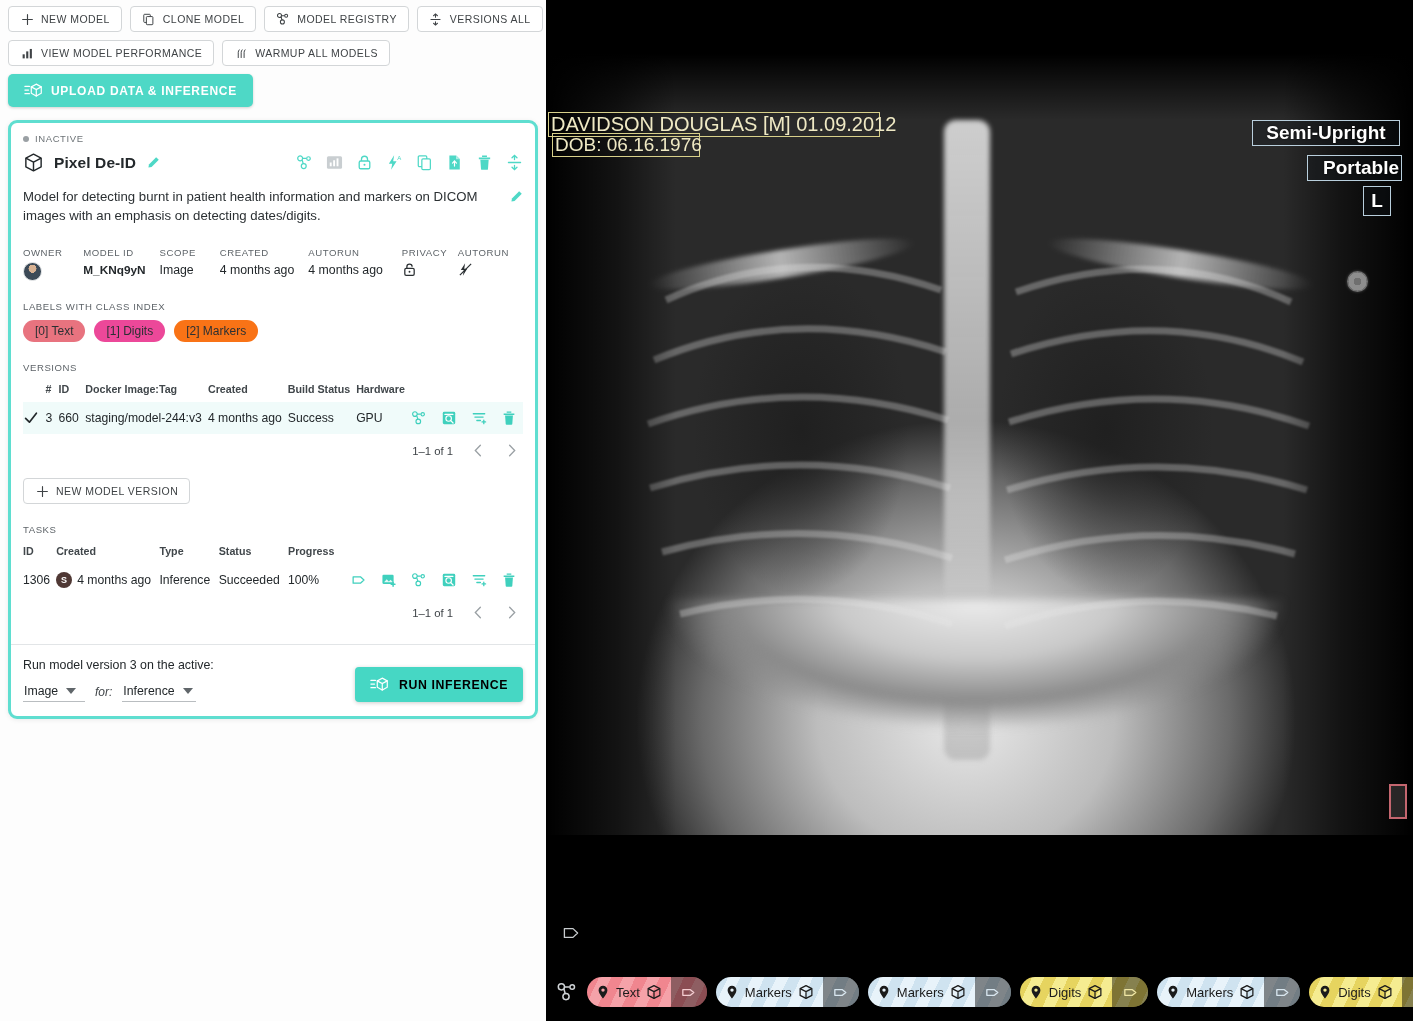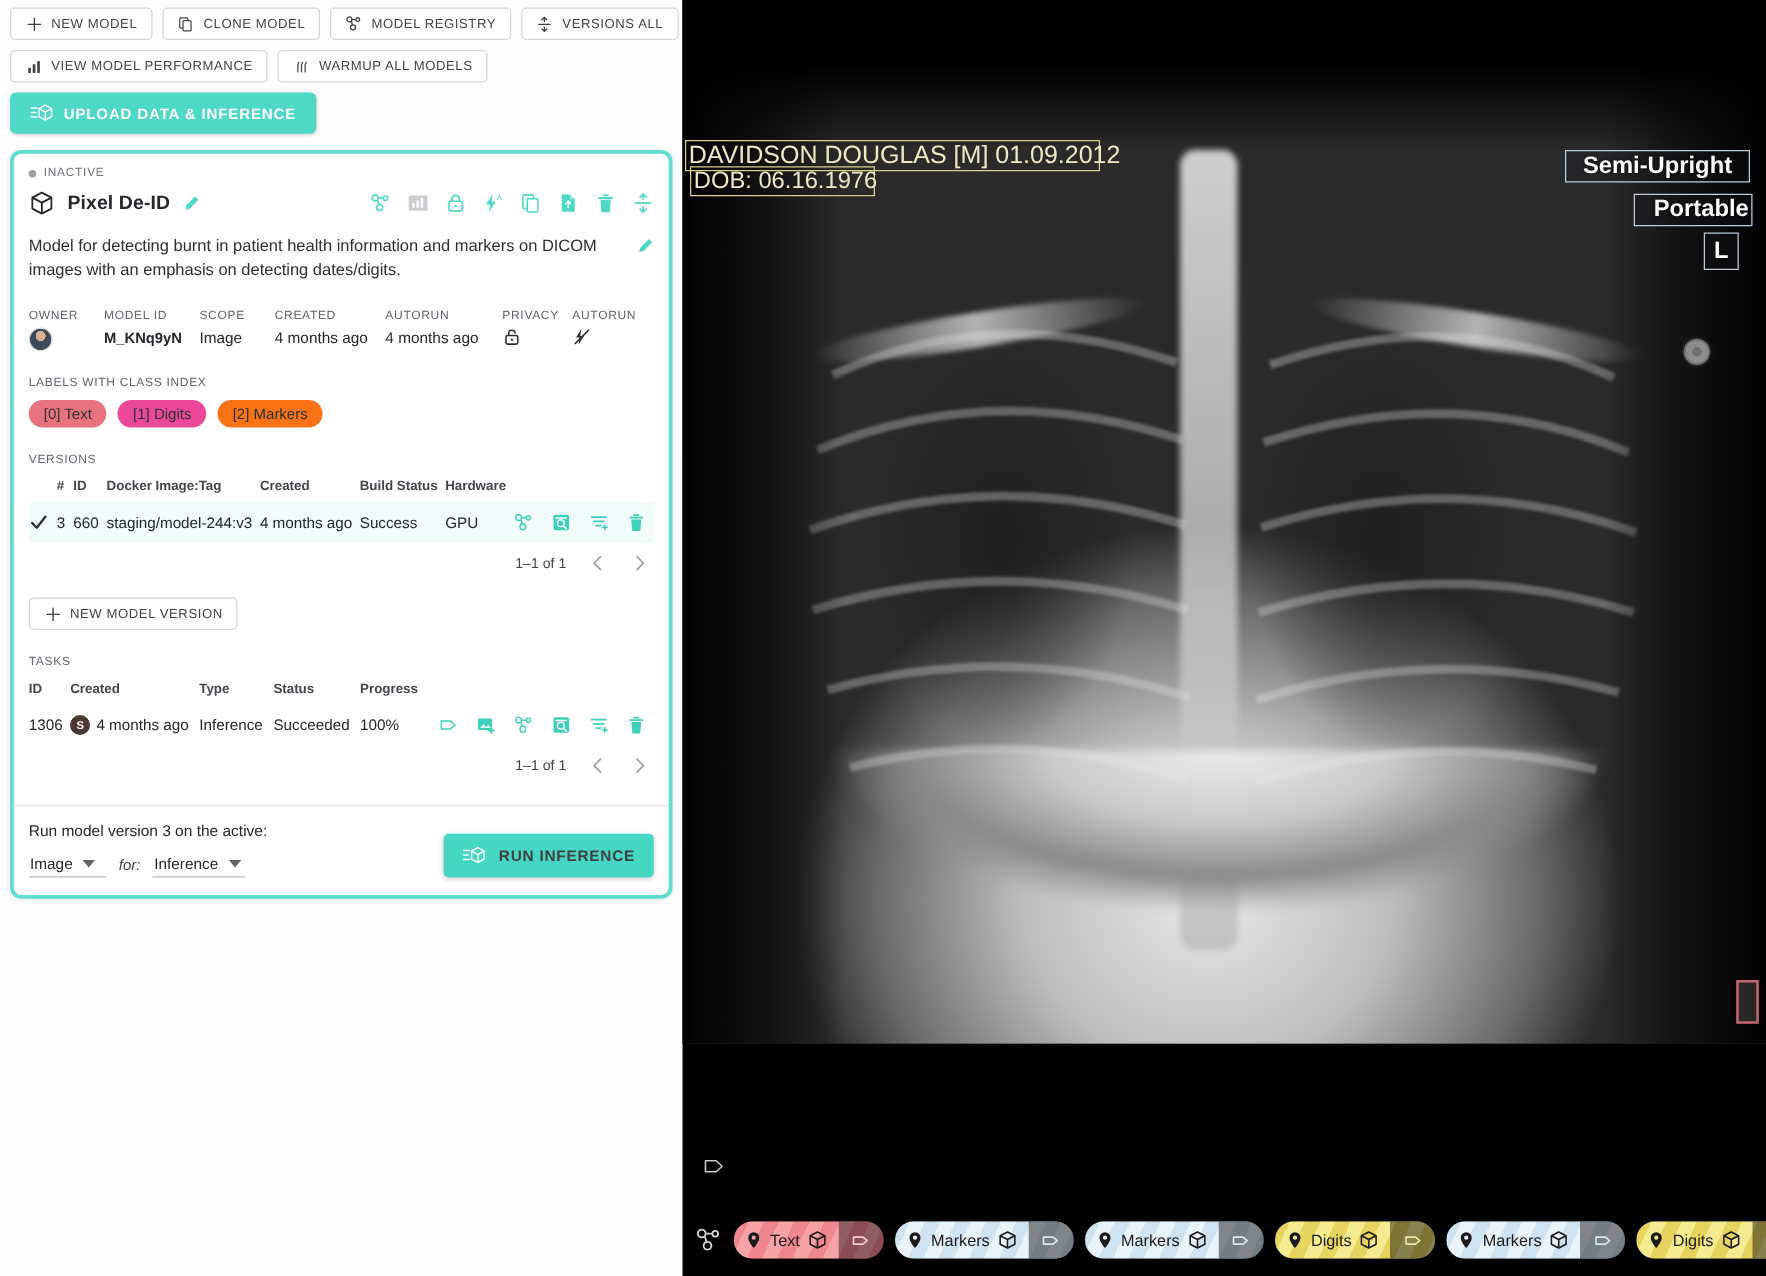--- a/index.html
+++ b/index.html
@@ -126,21 +126,21 @@
   .selects { display: flex; align-items: flex-end; gap: 10px; margin-top: 12px; }
   .select {
     display: inline-flex; align-items: center; gap: 8px;
     border-bottom: 1px solid #b9bdc0; padding: 0 3px 3px 1px; min-width: 62px;
     cursor: pointer;
   }
   .select span { font-size: 12.3px; color: #23282b; }
   .caret { width: 0; height: 0; border-left: 5px solid transparent; border-right: 5px solid transparent; border-top: 6px solid #60666a; }
   .for-lbl { font-size: 12px; font-style: italic; color: #3f4448; padding-bottom: 3px; }
   .run-btn {
-    background: #46d7c4; color: #404040; border: none; border-radius: 4px;
+    background: #46d7c4; color: #000000; border: none; border-radius: 4px;
     height: 35px; padding: 0 15px; display: inline-flex; align-items: center; gap: 9px;
     font-size: 12.3px; letter-spacing: .6px; font-weight: 600; cursor: pointer;
     box-shadow: 0 1px 4px rgba(0,0,0,.2);
     text-align: right;
   }
   .run-btn .ic { width: 20px; height: 20px; }
 
   
   .viewer {
     position: absolute; left: 546px; top: 0;

